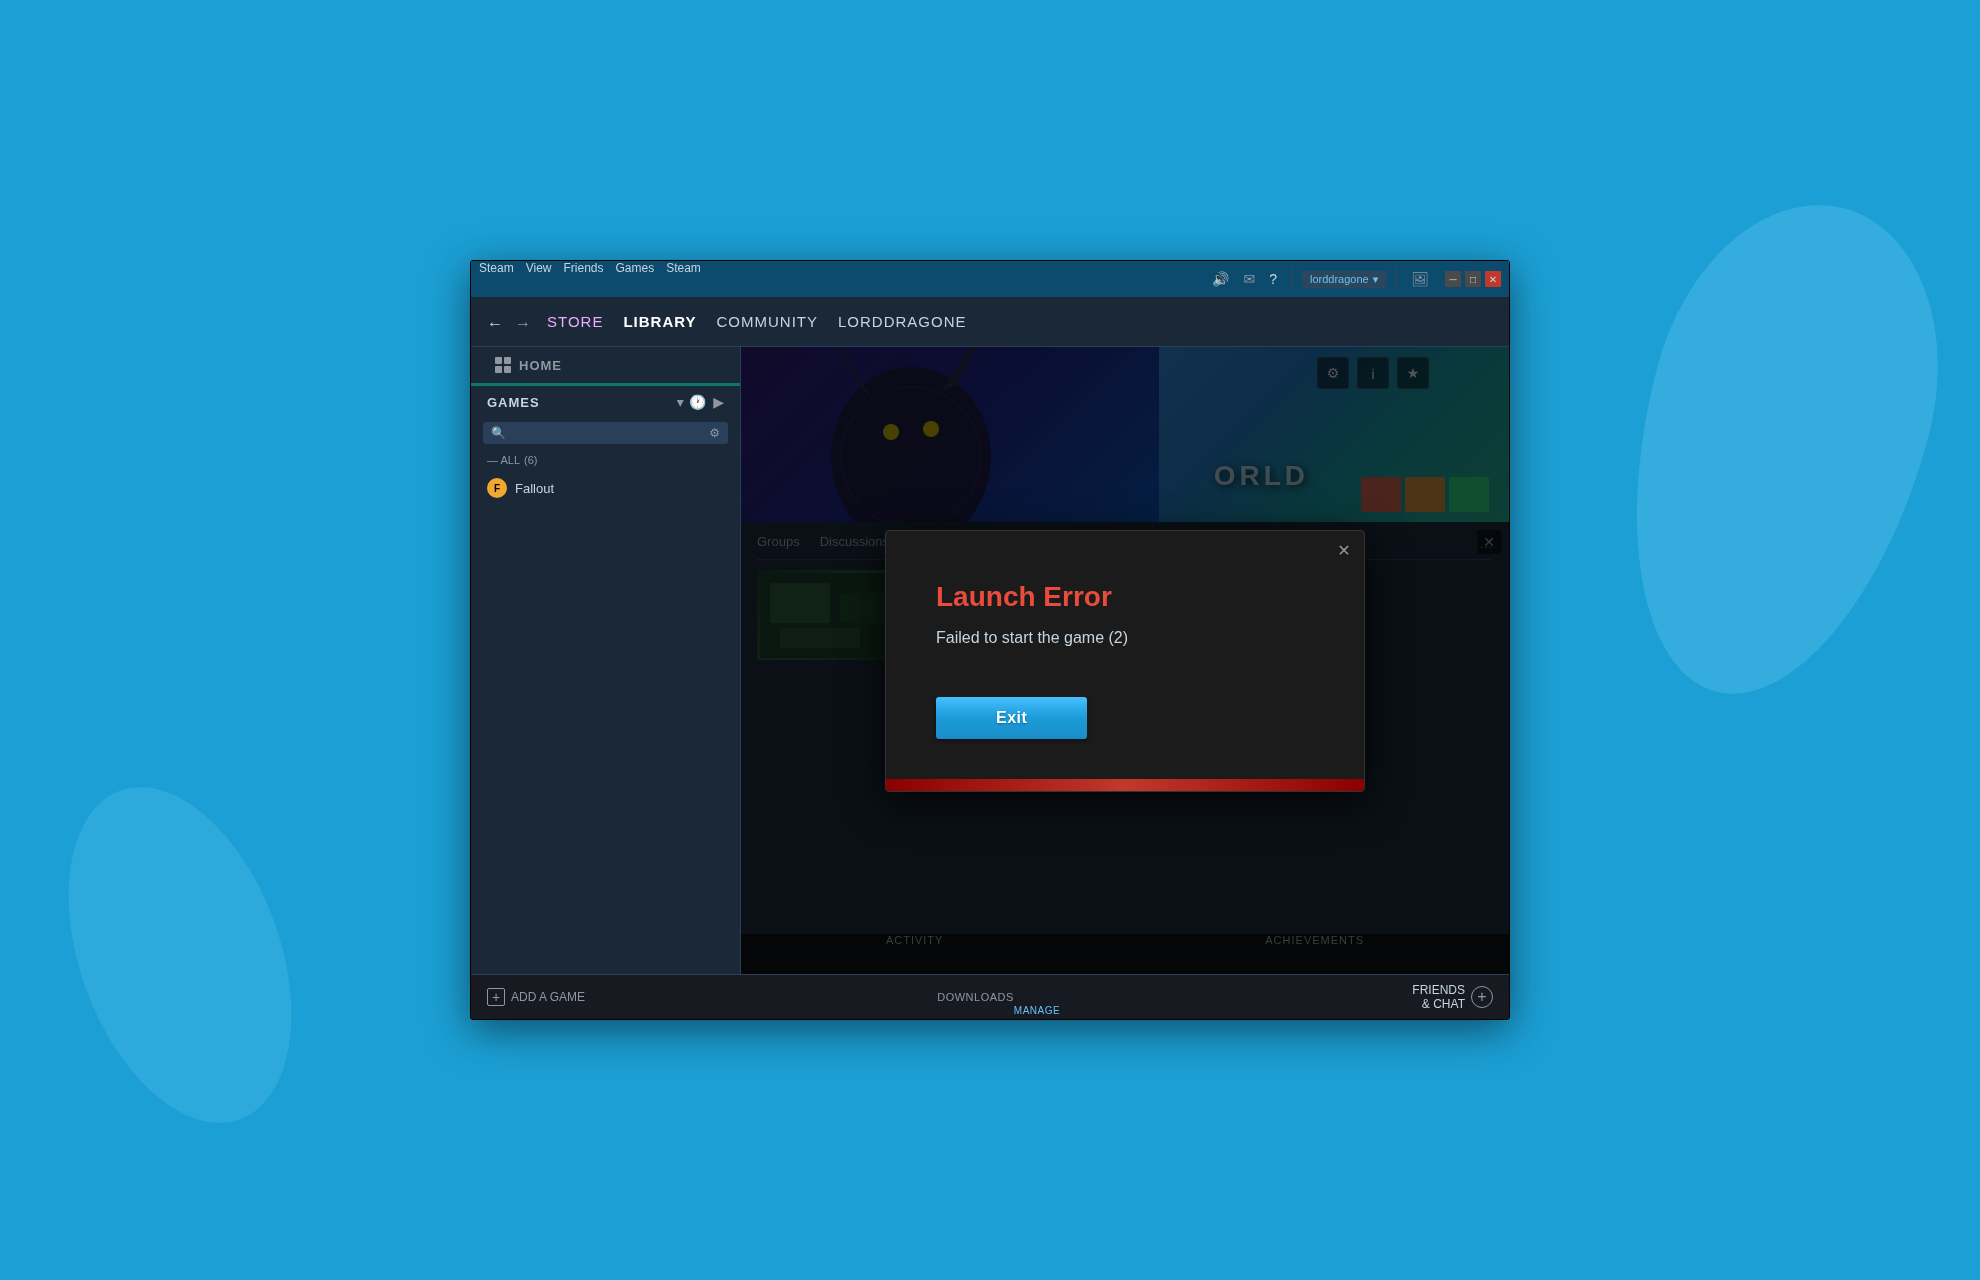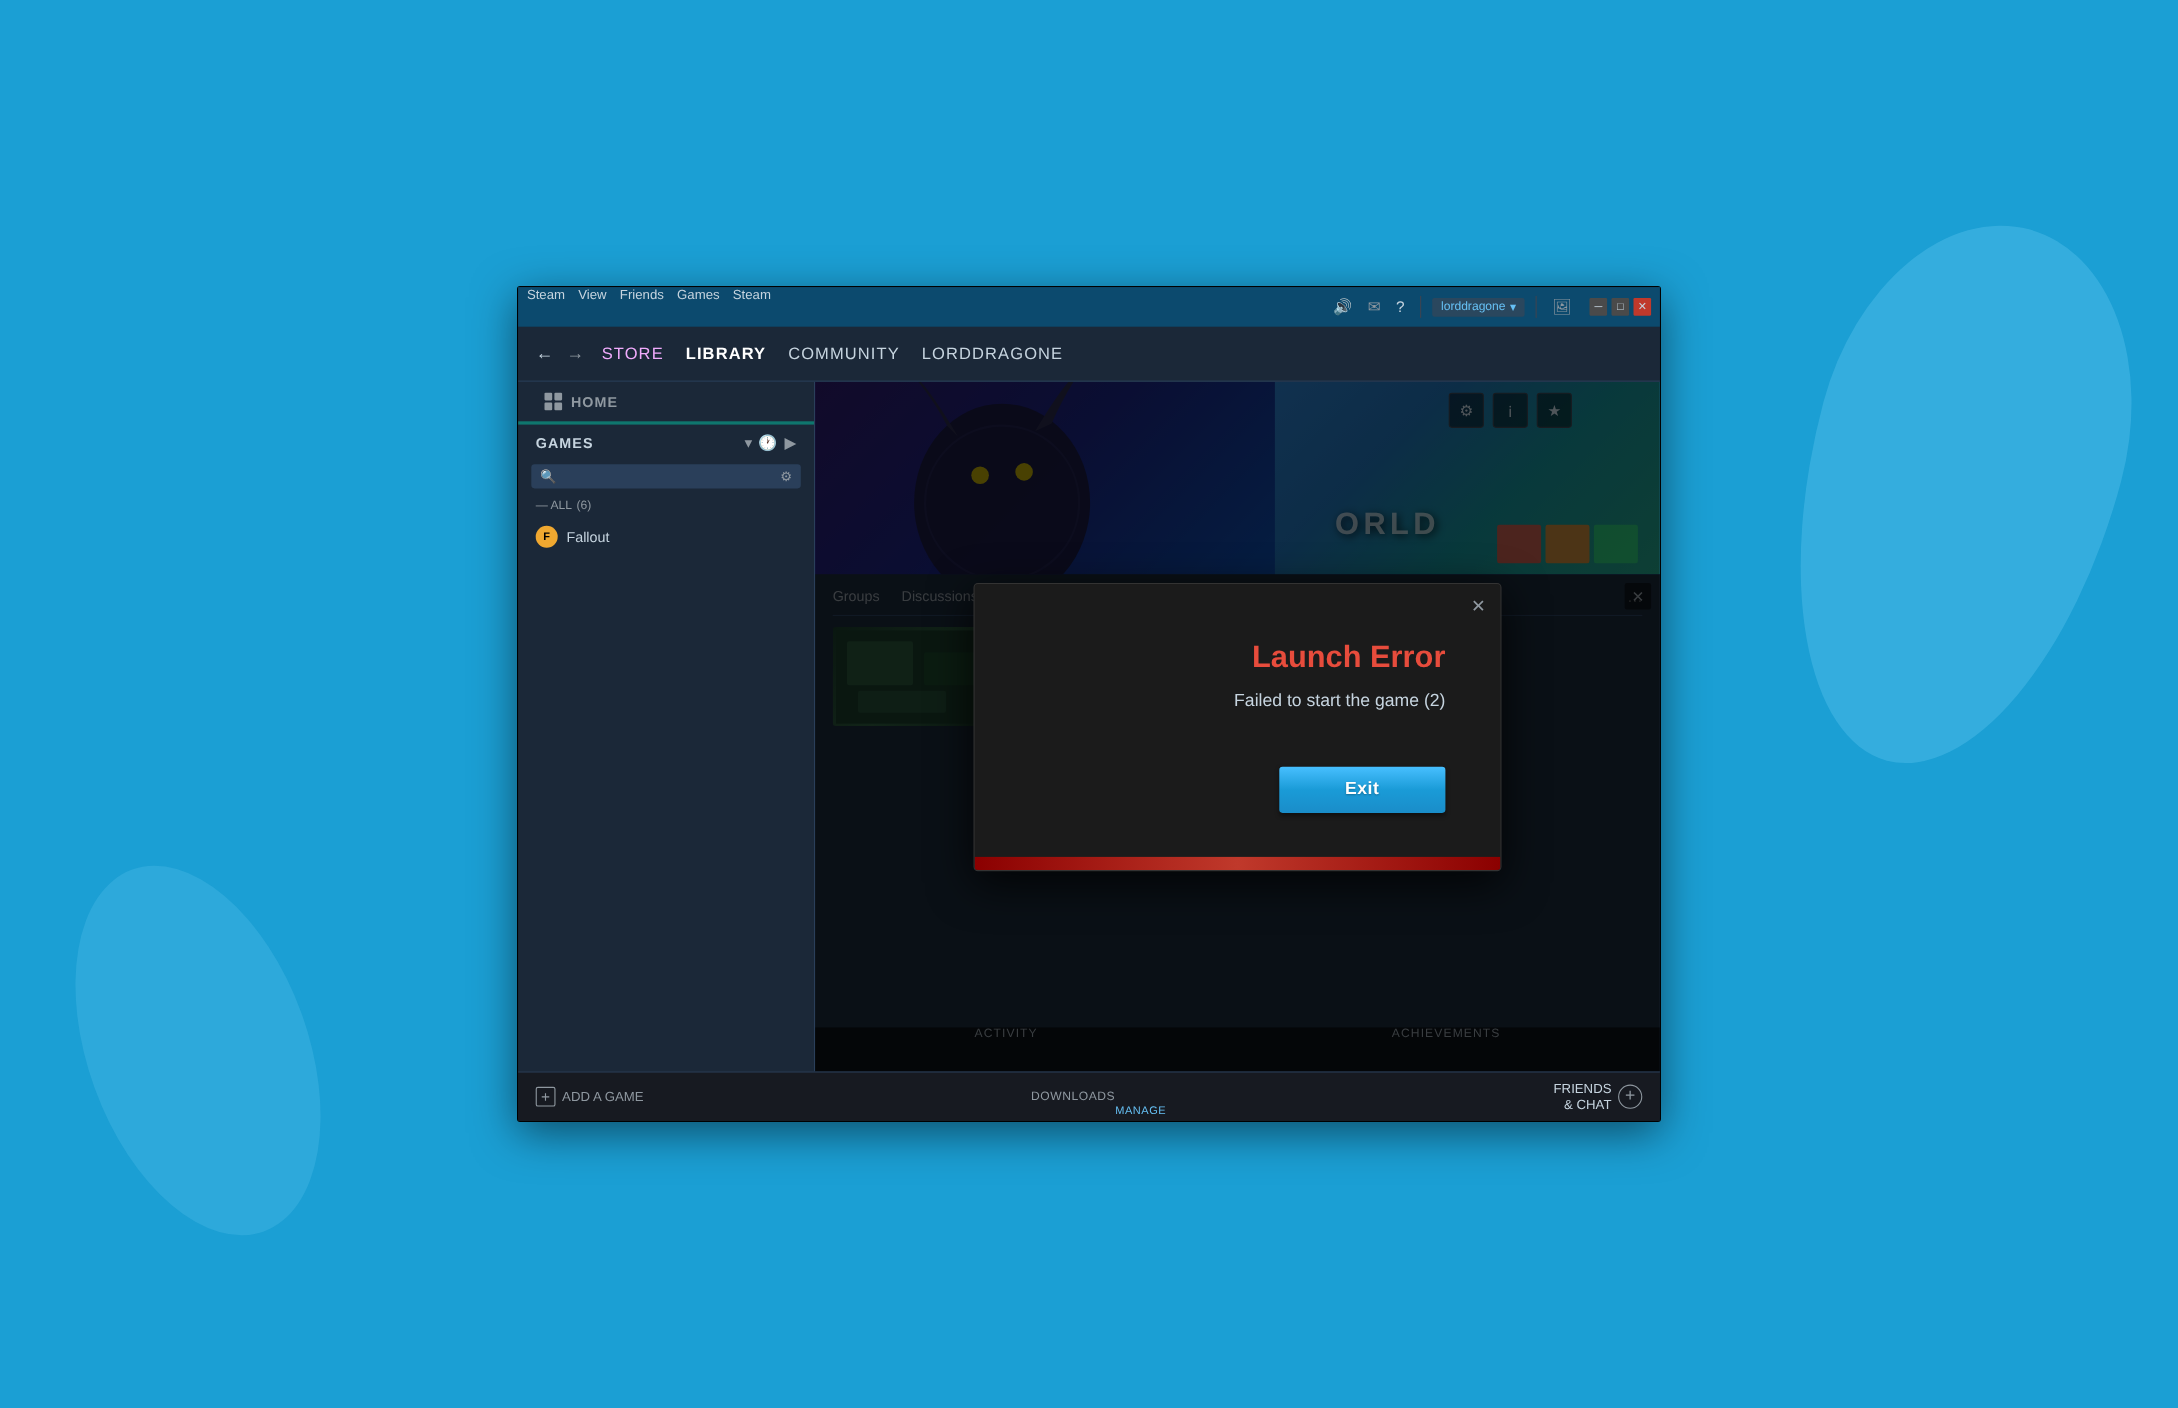--- a/index.html
+++ b/index.html
@@ -517,21 +517,21 @@
       color: #8f98a0;
       font-size: 16px;
       cursor: pointer;
       z-index: 10;
     }
 
     .dialog-body {
       padding: 50px 50px 40px;
       display: flex;
       flex-direction: column;
-      align-items: flex-end;
+      align-items: flex-start;
       text-align: center;
     }
 
     .error-title {
       color: #e74c3c;
       font-size: 28px;
       font-weight: bold;
       margin-bottom: 16px;
       font-family: Arial, sans-serif;
     }

